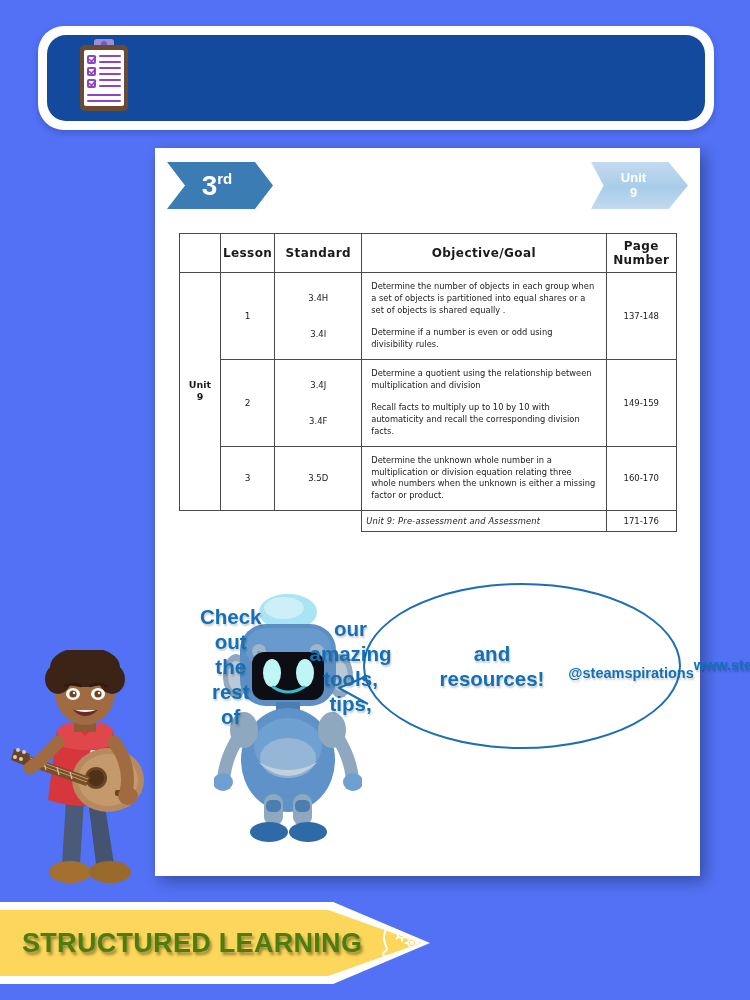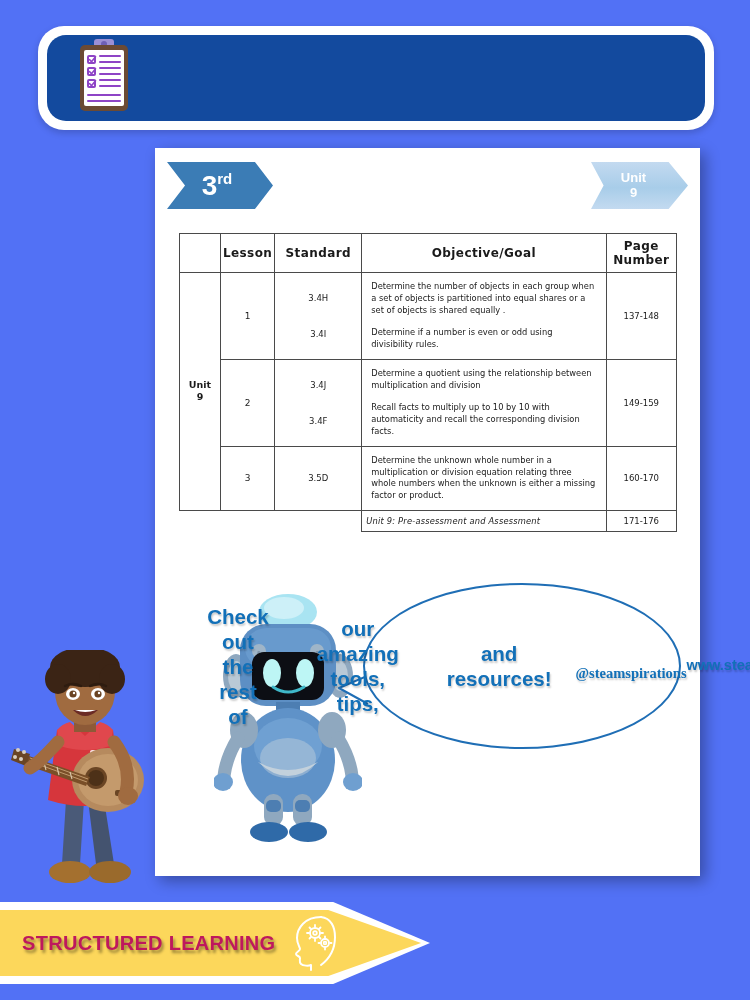--- a/index.html
+++ b/index.html
@@ -230,21 +230,21 @@
     padding: 0 24px;
   }
   .bubble .b-handle,
   .bubble .b-url {
     color: #1270b8;
     font-size: 14.5px;
     font-weight: bold;
     line-height: 1.2;
     text-shadow: 1px 2px 2px rgba(0,0,0,0.22);
   }
-  .bubble .b-handle { margin-top: 15px; font-family: Liberation Serif, serif; }
+  .bubble .b-handle { margin-top: 15px; }
   .bubble-tail {
     position: absolute;
     left: 338px;
     top: 672px;
     width: 34px;
     height: 34px;
   }
 
   
   .robot { position: absolute; left: 214px; top: 588px; width: 148px; height: 260px; }
@@ -269,22 +269,22 @@
   .footer-yellow {
     position: absolute;
     left: 0; top: 8px; right: 9px; bottom: 8px;
     background: #fcd75b;
     clip-path: polygon(0 0, 78.5% 0, 100% 50%, 78.5% 100%, 0 100%);
     display: flex;
     align-items: center;
     padding-left: 32px;
   }
   .footer-text {
-    color: #be185d;
-    font-size: 20px;
+    color: #4d7c0f;
+    font-size: 27px;
     font-weight: bold;
     letter-spacing: 0.3px;
     text-shadow: 2px 3px 3px rgba(0,0,0,0.38);
     white-space: nowrap;
   }
   .brain-icon { width: 46px; height: 56px; margin-left: 16px; flex: none; }
 </style>
 </head>
 <body>
 

